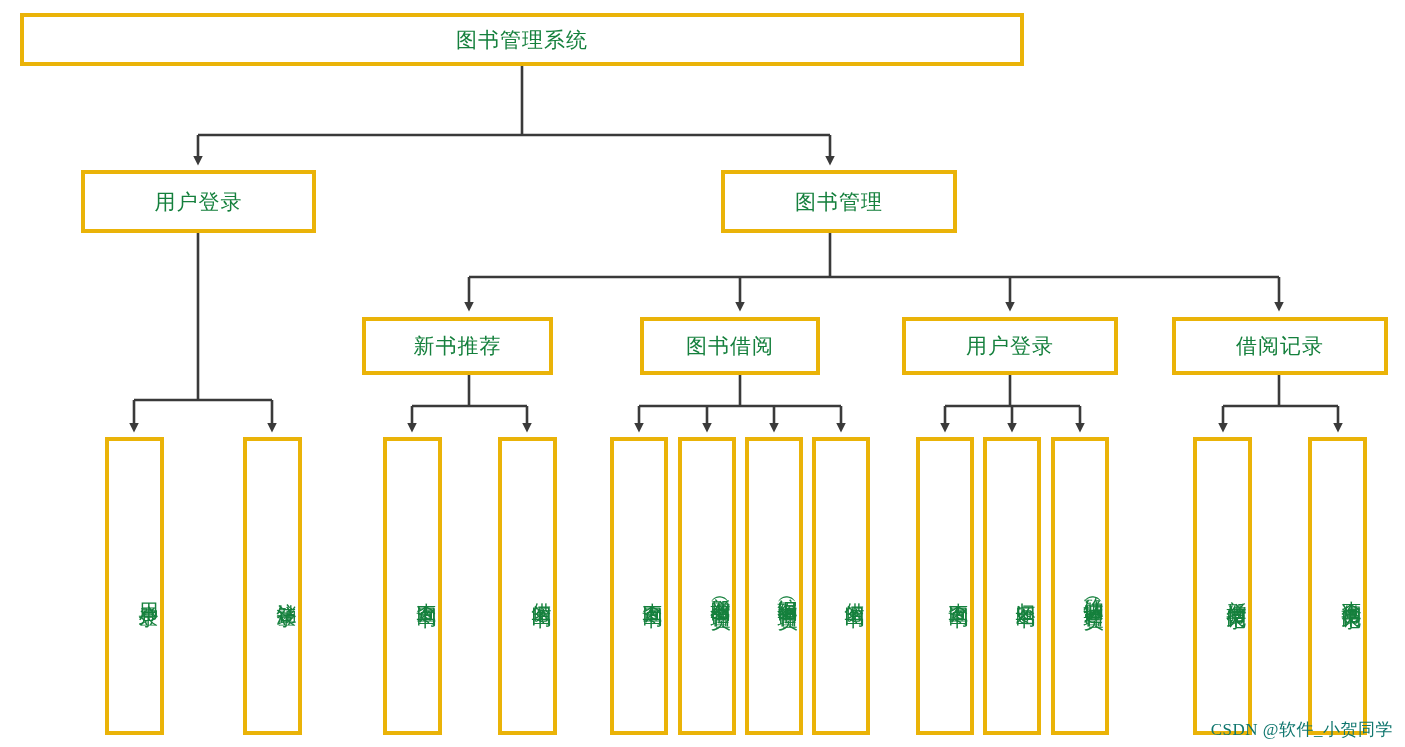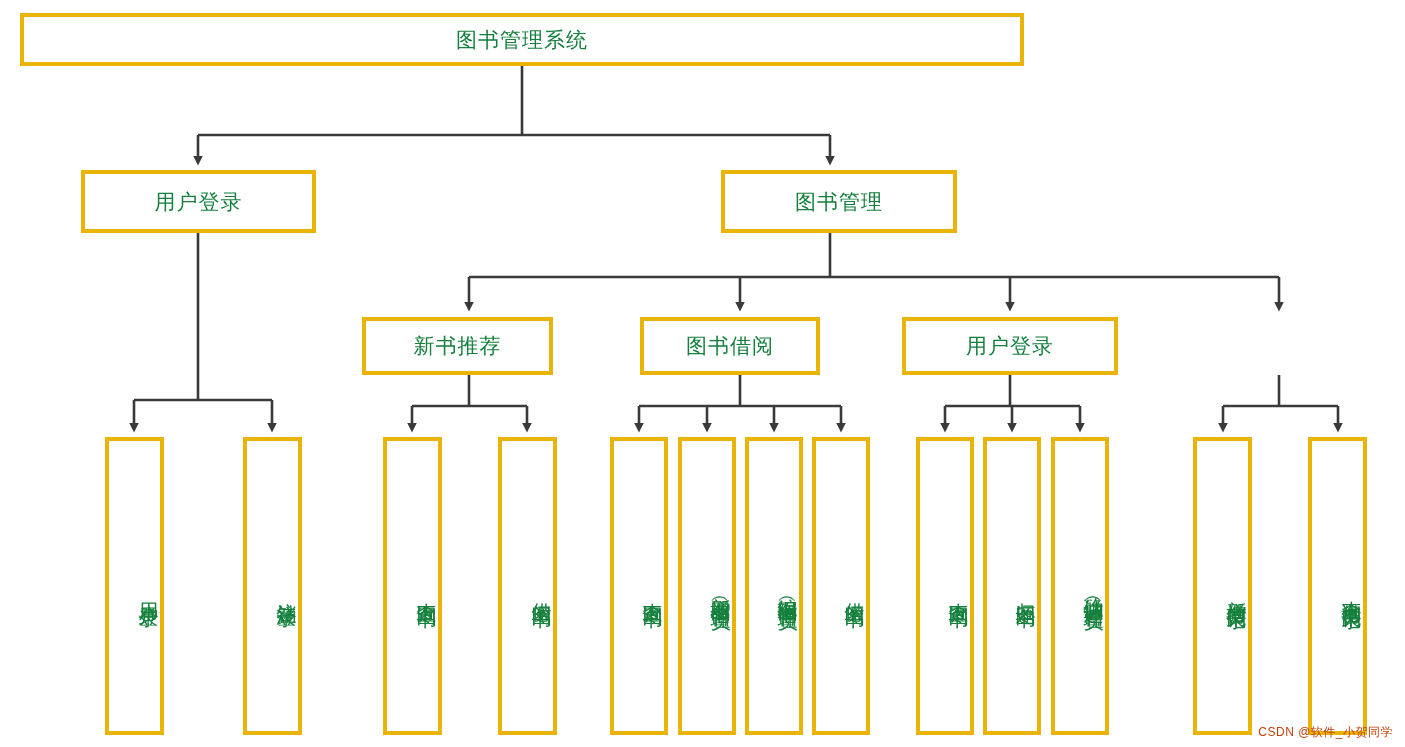--- a/index.html
+++ b/index.html
@@ -53,24 +53,25 @@
   }
   .node.vert .vlabel {
     writing-mode: vertical-rl;
     text-orientation: upright;
     white-space: nowrap;
   }
   .watermark {
     position: absolute;
     right: 12px;
     bottom: 6px;
-    font-size: 12px;
-    color: #c2410c;
+    font-size: 17px;
+    color: #0f766e;
     letter-spacing: 0.5px;
     white-space: nowrap;
+    font-family: Liberation Serif, serif;
   }
 </style>
 </head>
 <body>
 
 <div id="canvas">
 
   <svg class="edges" viewBox="0 0 1405 747">
     <defs>
       <marker id="arrow" markerWidth="11" markerHeight="11" refX="1.5" refY="5" orient="auto" markerUnits="userSpaceOnUse">
@@ -134,20 +135,23 @@
 
   <div class="node horiz" style="left:362px; top:317px; width:191px; height:58px;">
     <span>新书推荐</span>
   </div>
   <div class="node horiz" style="left:640px; top:317px; width:180px; height:58px;">
     <span>图书借阅</span>
   </div>
   <div class="node horiz" style="left:902px; top:317px; width:216px; height:58px;">
     <span>用户登录</span>
   </div>
+  <div class="node horiz" style="left:1172px; top:317px; width:216px; height:58px;">
+    <span>借阅记录</span>
+  </div>
 
   <div class="node vert" style="left:105px; top:437px; width:59px; height:298px;">
     <span class="vlabel">用户登录</span>
   </div>
   <div class="node vert" style="left:243px; top:437px; width:59px; height:298px;">
     <span class="vlabel">注销登录</span>
   </div>
 
   <div class="node vert" style="left:383px; top:437px; width:59px; height:298px;">
     <span class="vlabel">查询图书</span>

